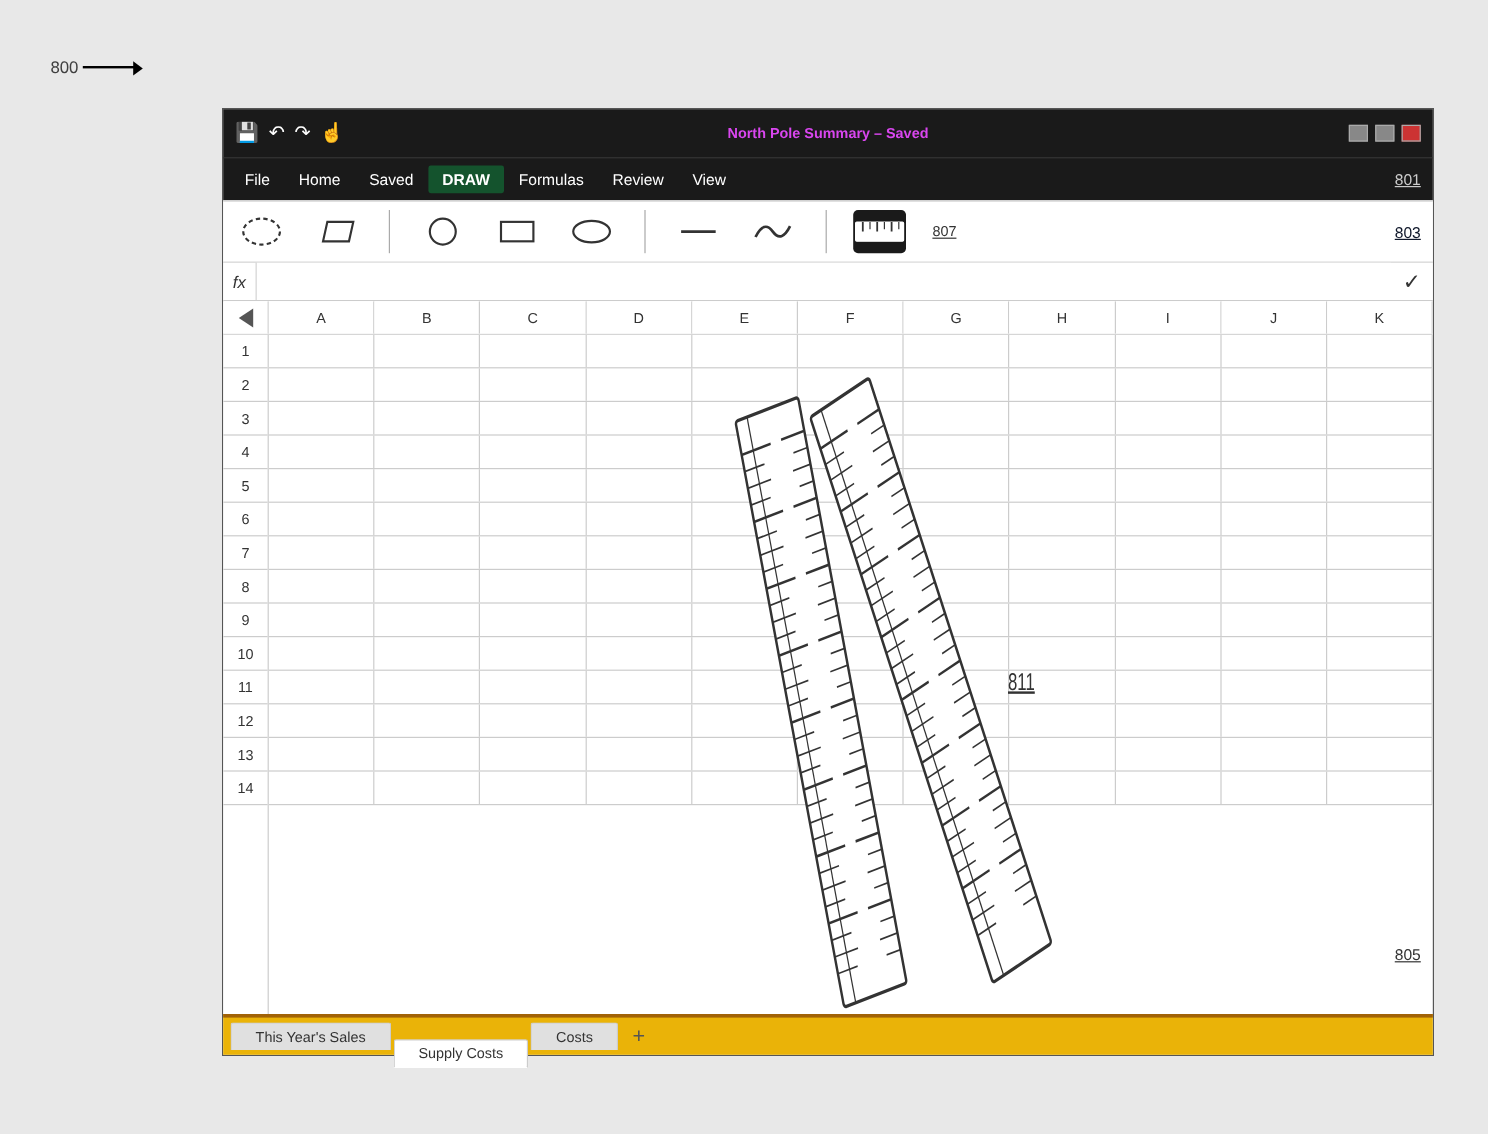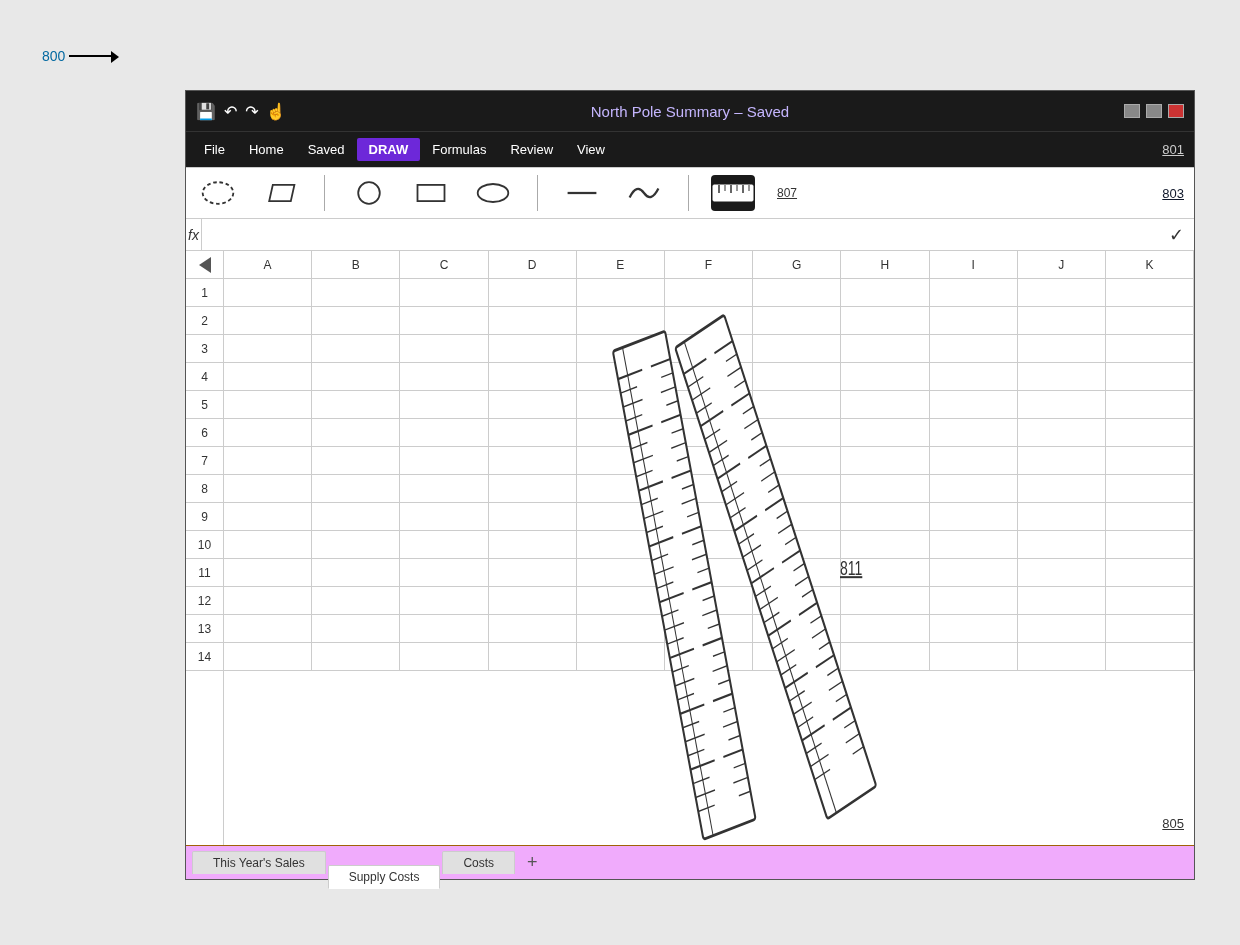--- a/index.html
+++ b/index.html
@@ -15,21 +15,21 @@
       height: 945px;
       background: #e8e8e8;
     }
 
     .label-800 {
       position: absolute;
       top: 48px;
       left: 42px;
       font-size: 14px;
       font-weight: normal;
-      color: #0369a1;
+      color: #404040;
       display: flex;
       align-items: center;
       gap: 4px;
     }
     .arrow-800 {
       display: inline-block;
       width: 50px;
       height: 14px;
       position: relative;
     }
@@ -82,23 +82,23 @@
     }
     .title-bar-icon {
       color: #fff;
       font-size: 16px;
       cursor: pointer;
     }
     .title-bar-title {
       position: absolute;
       left: 50%;
       transform: translateX(-50%);
-      font-weight: normal;
-      font-size: 15px;
-      color: #c4b5fd;
+      font-weight: bold;
+      font-size: 12px;
+      color: #d946ef;
       white-space: nowrap;
     }
     .title-bar-controls {
       margin-left: auto;
       display: flex;
       gap: 6px;
       align-items: center;
     }
     .win-btn {
       width: 16px;
@@ -120,21 +120,21 @@
       flex-shrink: 0;
     }
     .menu-item {
       color: #fff;
       padding: 4px 12px;
       cursor: pointer;
       font-size: 13px;
       border-radius: 2px;
     }
     .menu-item.active {
-      background: #6d28d9;
+      background: #14532d;
       color: #fff;
       font-weight: bold;
     }
 
     .label-ref {
       color: #000;
       background: #e8e8e8;
       font-size: 13px;
       text-decoration: underline;
       margin-left: auto;
@@ -193,21 +193,21 @@
     
     .formula-bar {
       display: flex;
       align-items: center;
       height: 32px;
       border-bottom: 1px solid #ccc;
       background: #fff;
       flex-shrink: 0;
     }
     .formula-label {
-      width: 16px;
+      width: 28px;
       text-align: center;
       font-style: italic;
       font-size: 14px;
       border-right: 1px solid #ccc;
       color: #333;
       height: 100%;
       display: flex;
       align-items: center;
       justify-content: center;
     }
@@ -313,22 +313,22 @@
       height: 100%;
       pointer-events: none;
       overflow: hidden;
     }
 
     
     .sheet-tabs {
       display: flex;
       align-items: center;
       height: 34px;
-      border-top: 1px solid #a16207;
-      background: #f0abfc;
+      border-top: 3px solid #a16207;
+      background: #eab308;
       padding: 1px 6px;
       flex-shrink: 0;
     }
     .sheet-tab {
       padding: 4px 20px;
       border: 1px solid #ccc;
       border-bottom: none;
       background: #e0e0e0;
       margin-right: 2px;
       font-size: 12px;
@@ -836,21 +836,21 @@
                 <line x1="554" y1="320" x2="534" y2="320" stroke="#333" stroke-width="1.5"></line>
                 <line x1="554" y1="330" x2="542" y2="330" stroke="#333" stroke-width="1"></line>
                 <line x1="554" y1="340" x2="539" y2="340" stroke="#333" stroke-width="1"></line>
                 <line x1="554" y1="350" x2="542" y2="350" stroke="#333" stroke-width="1"></line>
               </g>
 
               <text x="600" y="205" font-size="14" text-decoration="underline" fill="#333" font-family="Arial">811</text>
             </svg>
           </div>
 
-          <div class="ref-label" style="bottom: 14px; right: 10px;">805</div>
+          <div class="ref-label" style="bottom: 42px; right: 10px;">805</div>
         </div>
       </div>
     </div>
 
     <div class="sheet-tabs">
       <div class="sheet-tab">This Year's Sales</div>
       <div class="sheet-tab active">Supply Costs</div>
       <div class="sheet-tab">Costs</div>
       <div class="sheet-add-btn">+</div>
     </div>

